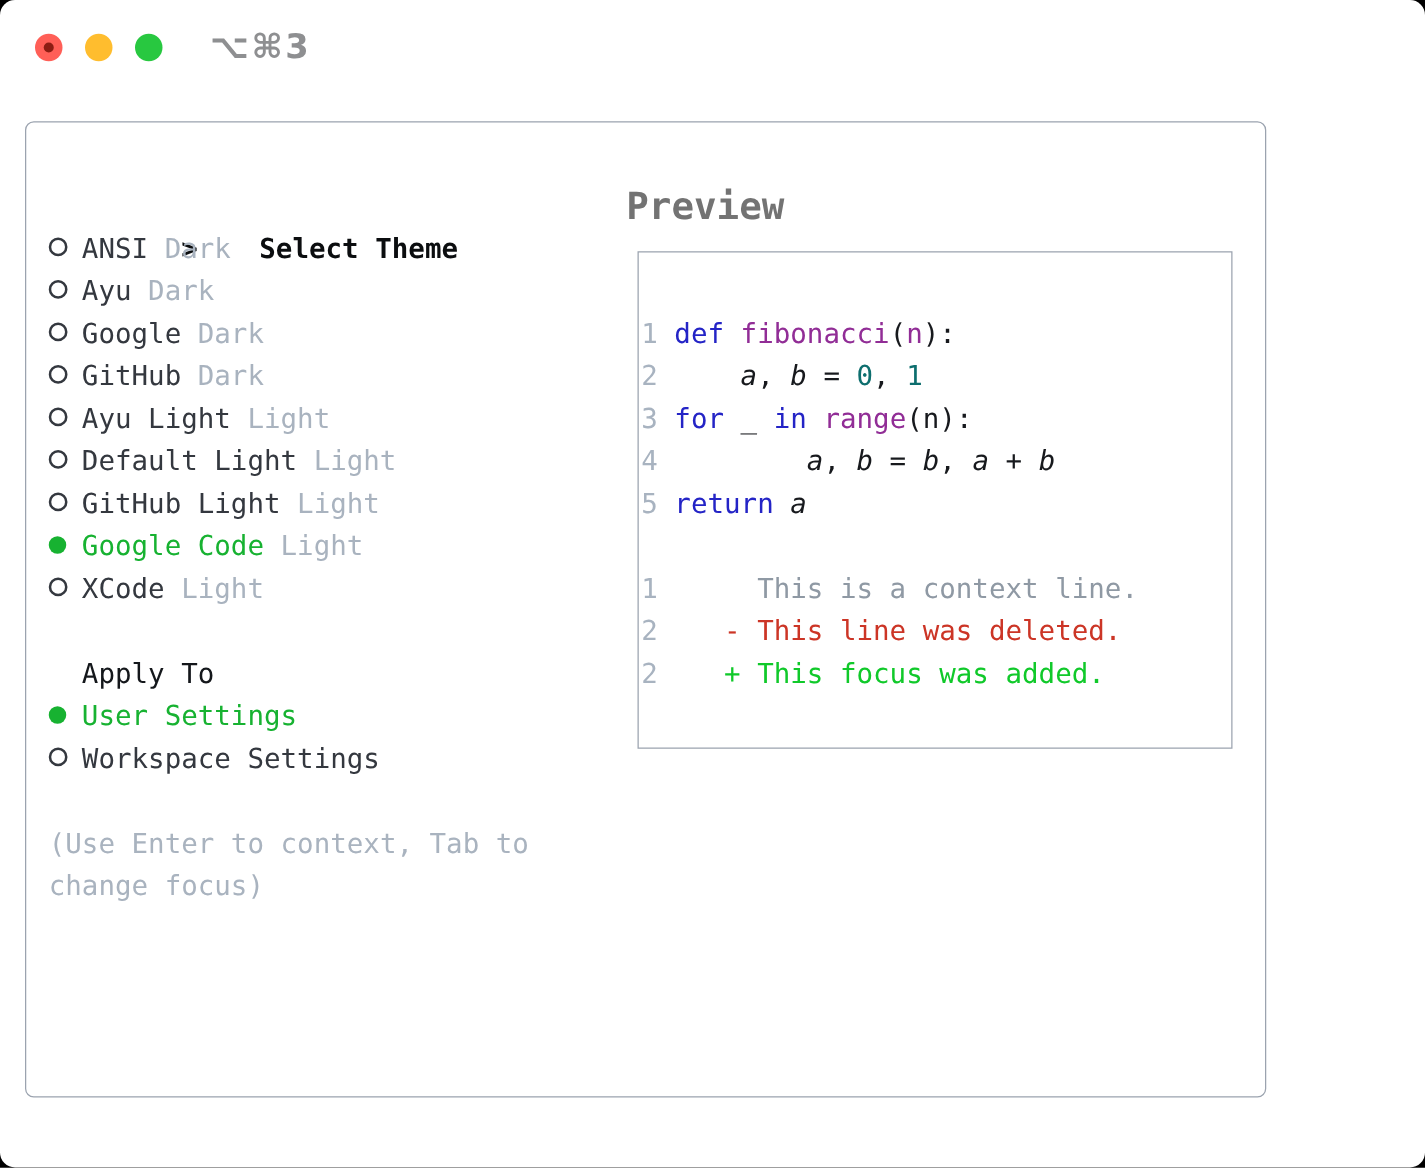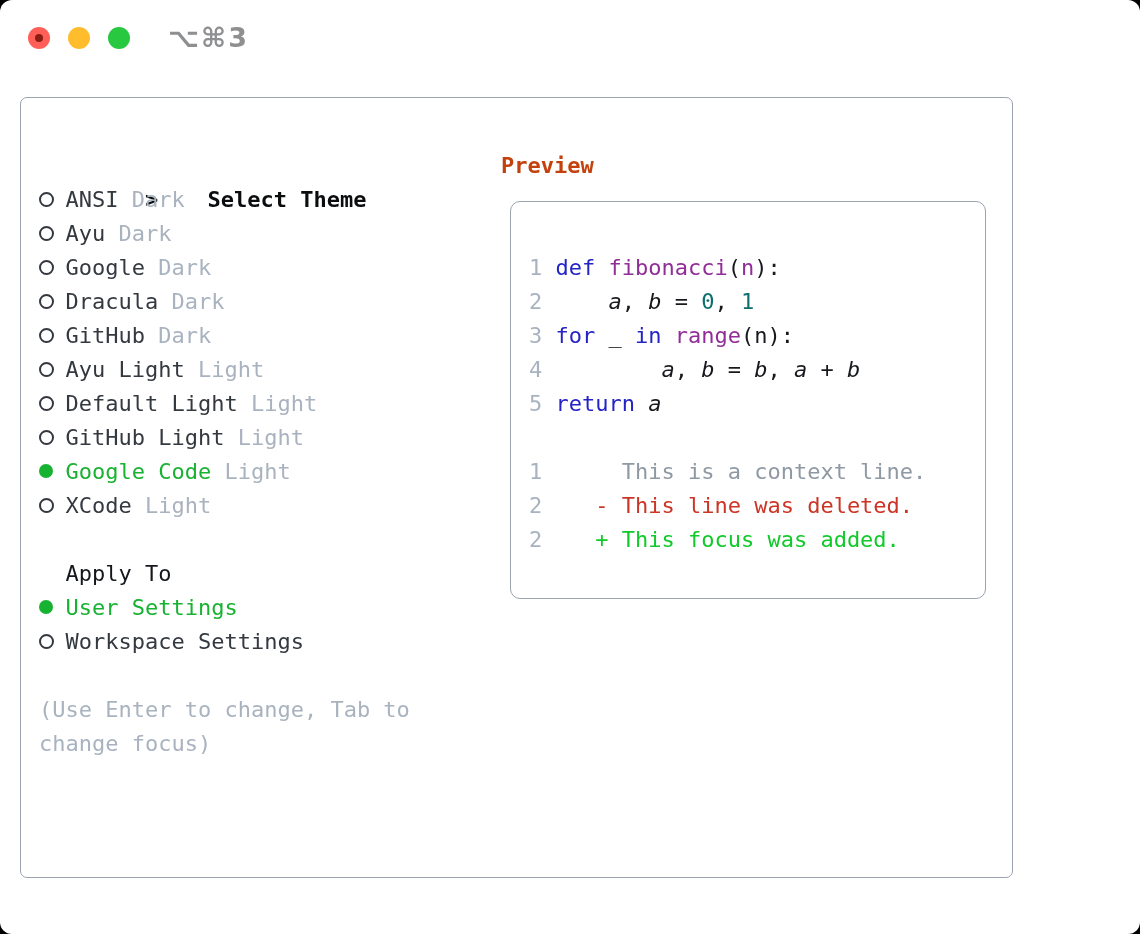--- a/index.html
+++ b/index.html
@@ -86,31 +86,31 @@
   .apply-hdr { padding-left: 2ch; color: #14171b; }
   .help {
     color: var(--c-muted);
     height: 34px; line-height: 34px;
     white-space: pre;
   }
   
   .preview-title {
     position: absolute; left: 480px; top: 51px;
     height: 34px; line-height: 34px;
-    font-size: 22px; font-weight: 700;
-    color: #c2410c;
+    font-size: 30px; font-weight: 700;
+    color: #737373;
   }
   .preview-box {
     position: absolute; left: 489px; top: 103px;
     width: 476px; height: 398px;
     border: 1.5px solid var(--c-border);
-    border-radius: 10px;
+    border-radius: 0;
     box-sizing: border-box;
     background: #fff;
-    padding: 49px 0 0 18px;
+    padding: 49px 0 0 2px;
     overflow: hidden;
   }
   .cl {
     height: 34px; line-height: 34px;
     white-space: pre;
     font-size: 22px;
     color: var(--c-plain);
   }
   .ln { display: inline-block; width: 2ch; color: var(--c-ln); }
   .tok-k { color: var(--c-kw); }
@@ -138,42 +138,41 @@
 
     <div class="left-col">
       <div class="row">
         <span class="cell prompt">&gt;</span><span class="hdr">Select Theme</span>
       </div>
 
       <div id="theme-list">
           <div class="row"><span class="cell"><span class="circle"></span></span><span class="tname">ANSI</span><span class="tvariant">Dark</span></div>
           <div class="row"><span class="cell"><span class="circle"></span></span><span class="tname">Ayu</span><span class="tvariant">Dark</span></div>
           <div class="row"><span class="cell"><span class="circle"></span></span><span class="tname">Google</span><span class="tvariant">Dark</span></div>
-          <div class="row"><span class="cell"><span class="circle"></span></span><span class="tname">Dracula</span><span class="tvariant">Dark</span></div>
           <div class="row"><span class="cell"><span class="circle"></span></span><span class="tname">GitHub</span><span class="tvariant">Dark</span></div>
           <div class="row"><span class="cell"><span class="circle"></span></span><span class="tname">Ayu Light</span><span class="tvariant">Light</span></div>
           <div class="row"><span class="cell"><span class="circle"></span></span><span class="tname">Default Light</span><span class="tvariant">Light</span></div>
           <div class="row"><span class="cell"><span class="circle"></span></span><span class="tname">GitHub Light</span><span class="tvariant">Light</span></div>
           <div class="row"><span class="cell"><span class="circle sel"></span></span><span class="sel-text">Google Code</span><span class="tvariant">Light</span></div>
           <div class="row"><span class="cell"><span class="circle"></span></span><span class="tname">XCode</span><span class="tvariant">Light</span></div>
         </div>
 
       <div class="spacer"></div>
 
       <div class="row apply-hdr">Apply To</div>
 
       <div id="apply-list">
           <div class="row"><span class="cell"><span class="circle sel"></span></span><span class="sel-text">User Settings</span></div>
           <div class="row"><span class="cell"><span class="circle"></span></span><span class="tname">Workspace Settings</span></div>
         </div>
 
       <div class="spacer"></div>
 
       <div id="help-text">
-          <div class="help">(Use Enter to change, Tab to</div>
+          <div class="help">(Use Enter to context, Tab to</div>
           <div class="help">change focus)</div>
         </div>
     </div>
 
     <div class="preview-title">Preview</div>
 
     <div class="preview-box">
       <div id="code-block">
           <div class="cl"><span class="ln">1</span><span class="tok-k">def</span><span class="tok-p"> </span><span class="tok-f">fibonacci</span><span class="tok-p">(</span><span class="tok-f">n</span><span class="tok-p">):</span></div>
           <div class="cl"><span class="ln">2</span><span class="tok-p">    </span><span class="tok-v">a</span><span class="tok-p">, </span><span class="tok-v">b</span><span class="tok-p"> = </span><span class="tok-n">0</span><span class="tok-p">, </span><span class="tok-n">1</span></div>

